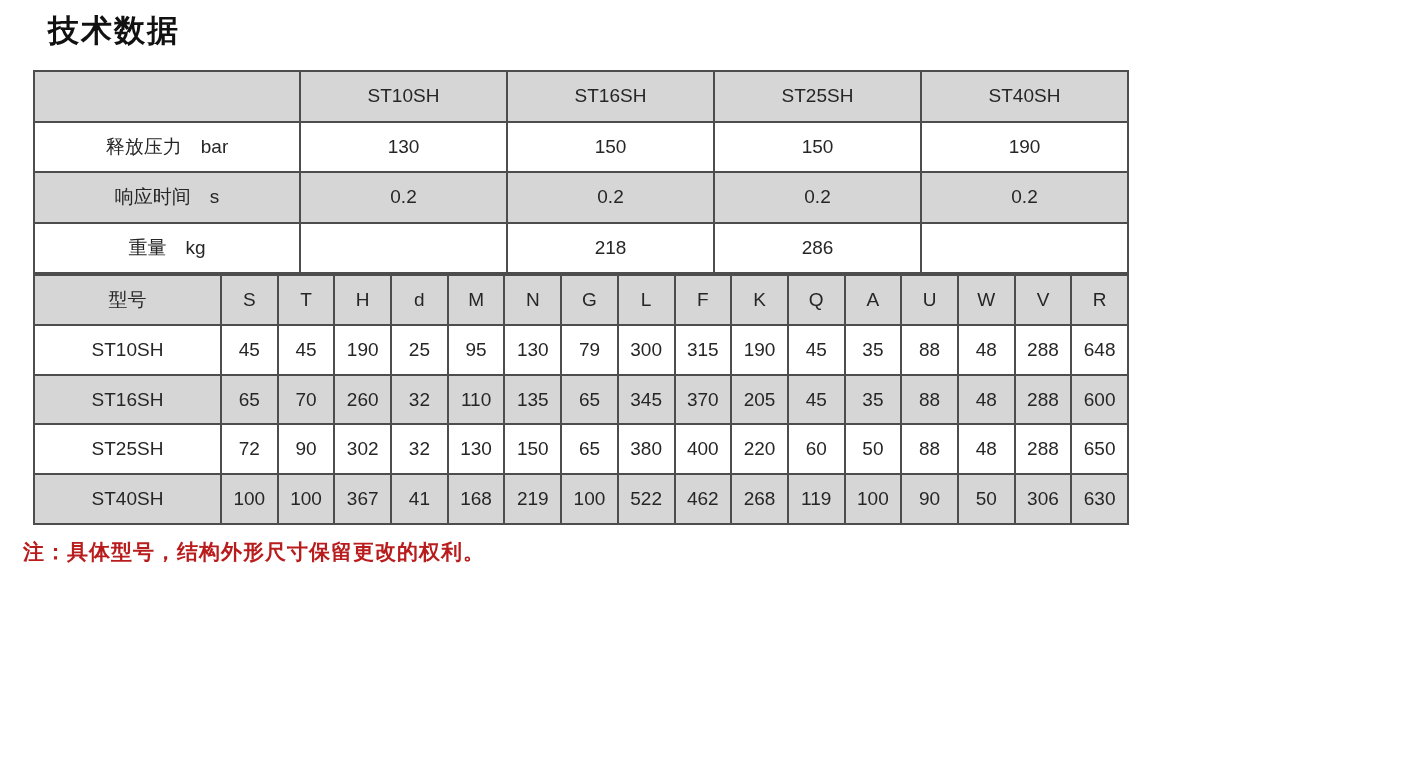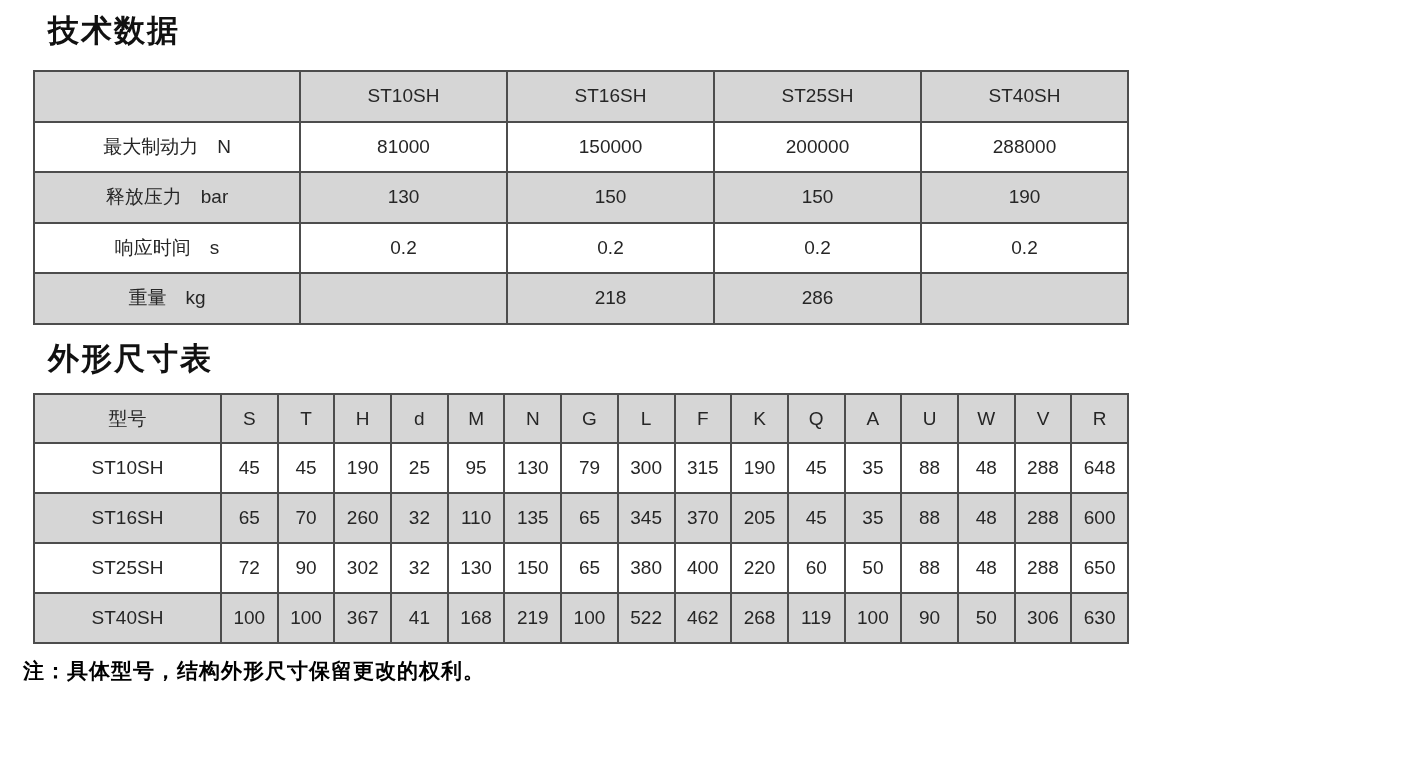--- a/index.html
+++ b/index.html
@@ -54,21 +54,21 @@
   table.tech-table th:first-child,
   table.tech-table td:first-child { width: 266px; }
   table.dim-table th:first-child,
   table.dim-table td:first-child { width: 187px; }
   .footnote {
     margin-top: 13px;
     margin-left: -10px;
     font-family: "Liberation Serif", "DejaVu Serif", serif;
     font-weight: bold;
     font-size: 21px;
-    color: #000000;
+    color: #b91c1c;
     letter-spacing: 1px;
   }
 </style>
 </head>
 <body>
 
 <div class="page">
 
   <h1 class="section-title title-1">技术数据</h1>
 
@@ -77,27 +77,20 @@
       <tr>
           <th></th>
           <th>ST10SH</th>
           <th>ST16SH</th>
           <th>ST25SH</th>
           <th>ST40SH</th>
         </tr>
     </thead>
     <tbody>
         <tr>
-          <td>最大制动力　N</td>
-          <td>81000</td>
-          <td>150000</td>
-          <td>200000</td>
-          <td>288000</td>
-        </tr>
-        <tr>
           <td>释放压力　bar</td>
           <td>130</td>
           <td>150</td>
           <td>150</td>
           <td>190</td>
         </tr>
         <tr>
           <td>响应时间　s</td>
           <td>0.2</td>
           <td>0.2</td>
@@ -107,21 +100,20 @@
         <tr>
           <td>重量　kg</td>
           <td></td>
           <td>218</td>
           <td>286</td>
           <td></td>
         </tr>
       </tbody>
   </table>
 
-  <h1 class="section-title title-2">外形尺寸表</h1>
 
   <table class="dim-table">
     <thead>
       <tr>
           <th>型号</th>
           <th>S</th>
           <th>T</th>
           <th>H</th>
           <th>d</th>
           <th>M</th>

